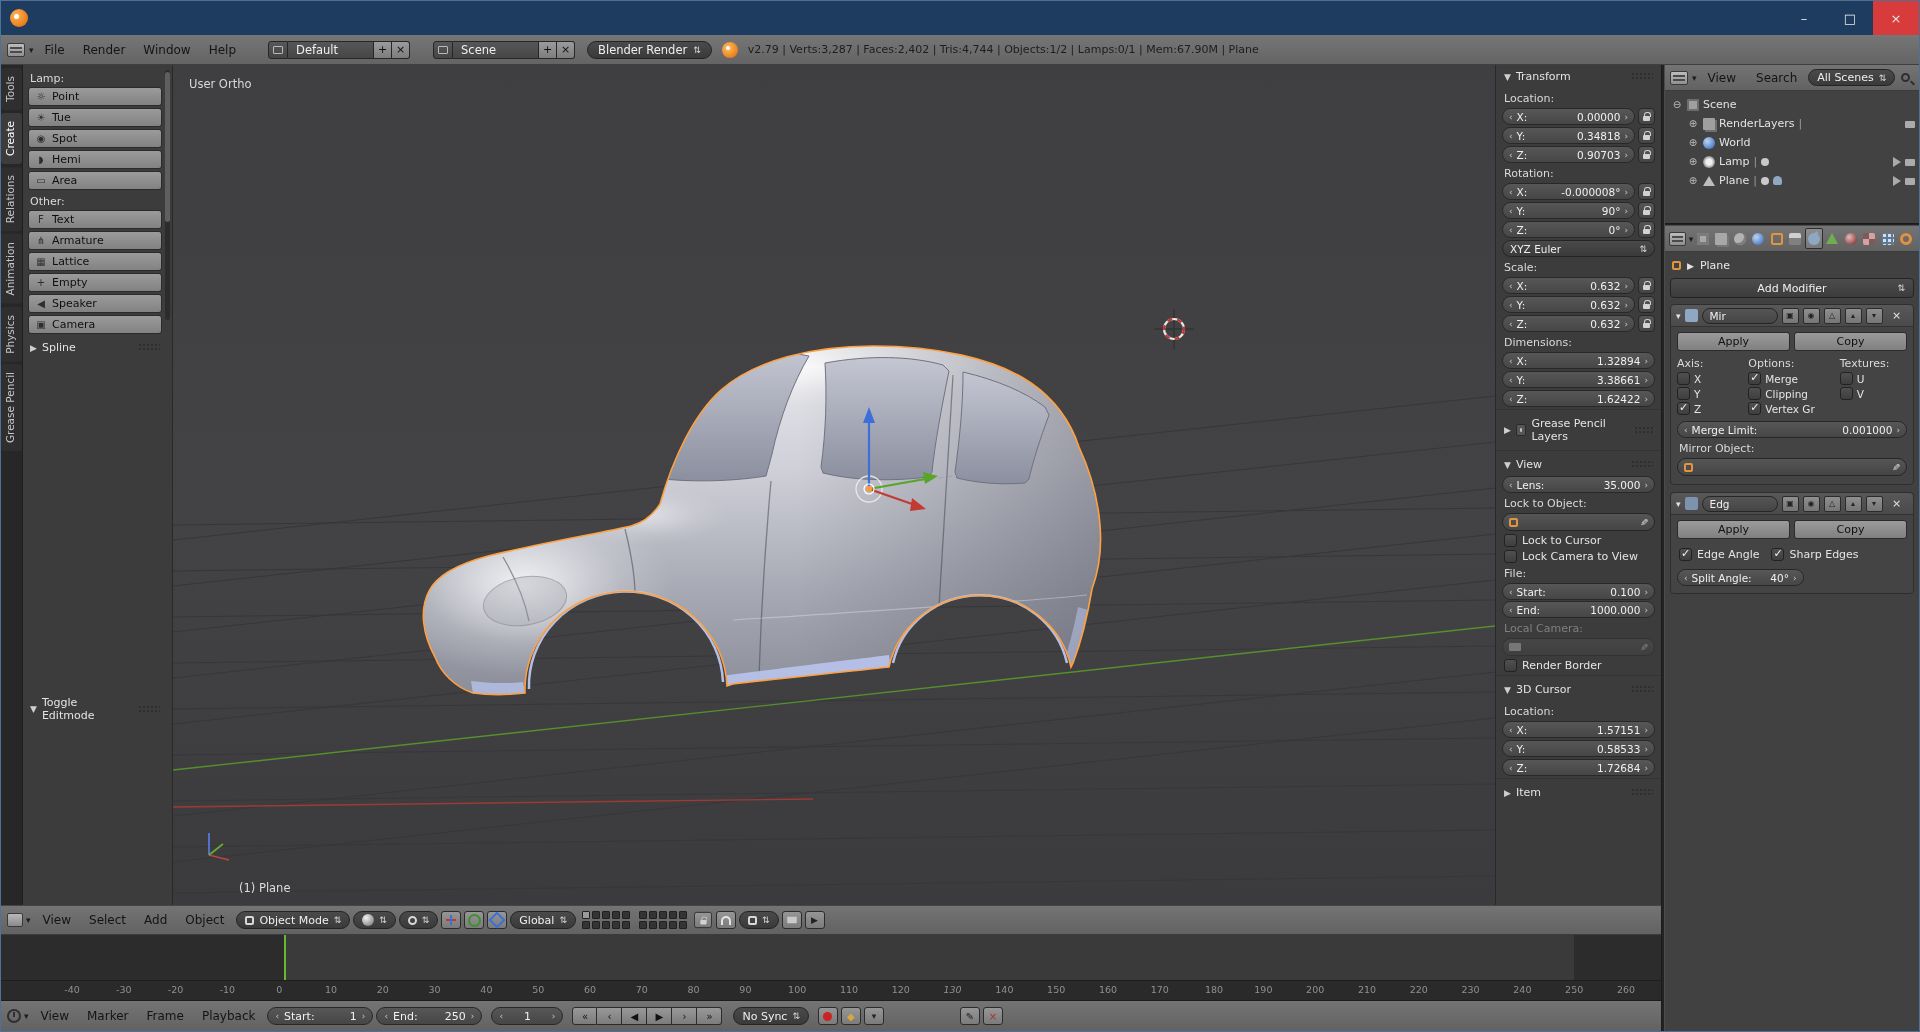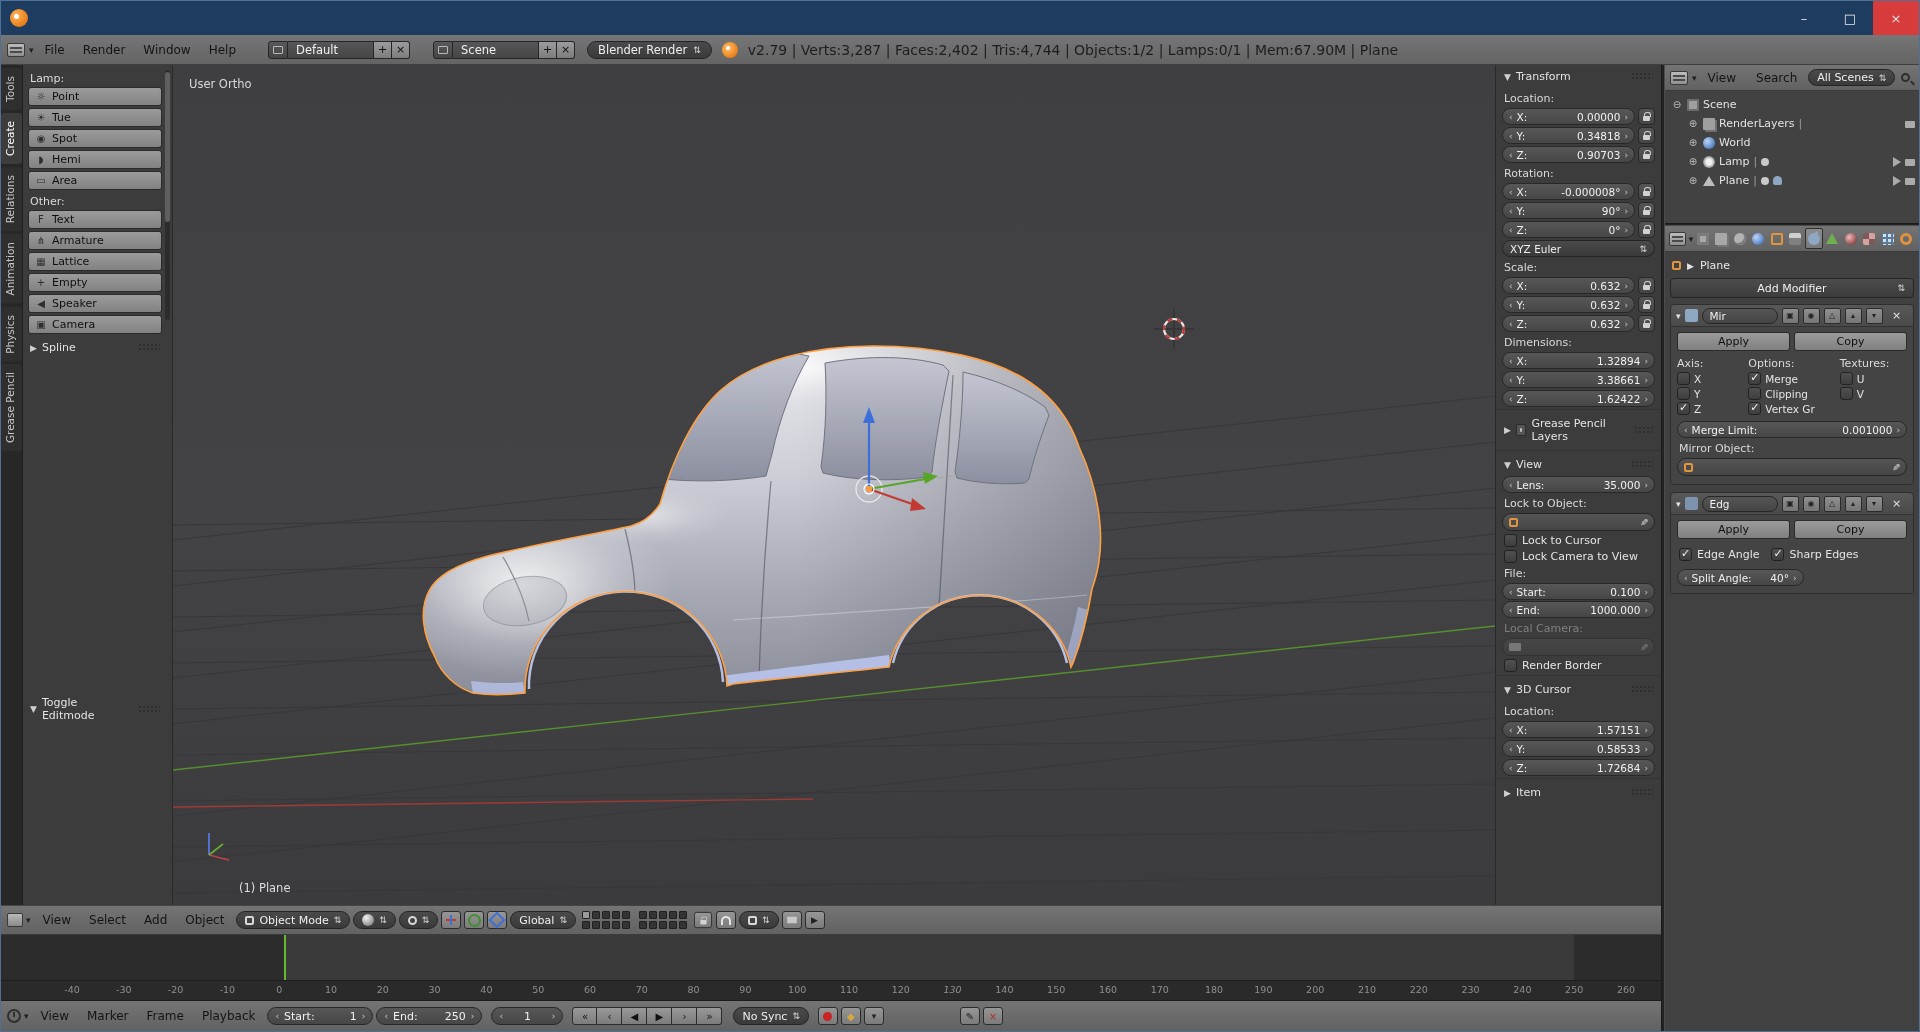--- a/index.html
+++ b/index.html
@@ -22,21 +22,21 @@
 .editor-ico::after{content:"";position:absolute;left:2px;top:3px;right:2px;height:2px;background:#4a4a4a;box-shadow:0 4px 0 #4a4a4a;}
 .selector{display:flex;align-items:center;margin-left:8px;padding-left:13px;}
 .sel-ico{width:20px;height:18px;background:linear-gradient(#585858,#454545);border:1px solid #262626;border-radius:3px 0 0 3px;position:relative;}
 .sel-ico::after{content:"";position:absolute;inset:4px;border:1px solid #b9b9b9;border-radius:1px;}
 .sel-name{height:18px;min-width:86px;background:linear-gradient(#565656,#464646);border:1px solid #262626;border-left:none;color:#efefef;display:flex;align-items:center;padding:0 8px;font-size:11.5px;}
 .sel-btn{width:18px;height:18px;background:linear-gradient(#9b9b9b,#7d7d7d);border:1px solid #262626;border-left:none;color:#101010;display:flex;align-items:center;justify-content:center;font-size:11px;}
 .sel-btn.last{border-radius:0 3px 3px 0;}
 .engine{height:18px;margin-left:10px;background:linear-gradient(#4a4a4a,#3a3a3a);border:1px solid #242424;border-radius:9px;color:#efefef;display:flex;align-items:center;gap:6px;padding:0 10px;font-size:11.5px;}
 .b-logo{width:16px;height:16px;margin-left:8px;border-radius:50%;background:radial-gradient(circle at 38% 38%,#ffc068,#e87d17 72%);position:relative;}
 .b-logo::after{content:"";position:absolute;left:4px;top:4px;width:4px;height:4px;border-radius:50%;background:#fff;}
-.stats{margin-left:8px;font-size:14px;color:#1d1d1d;white-space:nowrap;}
+.stats{margin-left:8px;font-size:11px;color:#1d1d1d;white-space:nowrap;}
 .ud{font-size:9px;opacity:.85;}
 
 .main{flex:1;display:flex;min-height:0;}
 .left-main{width:1660px;display:flex;flex-direction:column;min-height:0;}
 .center-row{flex:1;display:flex;min-height:0;}
 .divider-v{width:4px;background:#232323;border-left:1px solid #1b1b1b;border-right:1px solid #4c4c4c;}
 .right-col{flex:1;display:flex;flex-direction:column;min-width:0;}
 
 .tabstrip{width:22px;background:#272727;display:flex;flex-direction:column;padding-top:3px;gap:3px;border-right:1px solid #1f1f1f;}
 .vtab{writing-mode:vertical-rl;transform:rotate(180deg);font-size:10.5px;color:#c6c6c6;background:#2f2f2f;padding:8px 3px;border-radius:3px;text-align:center;}

